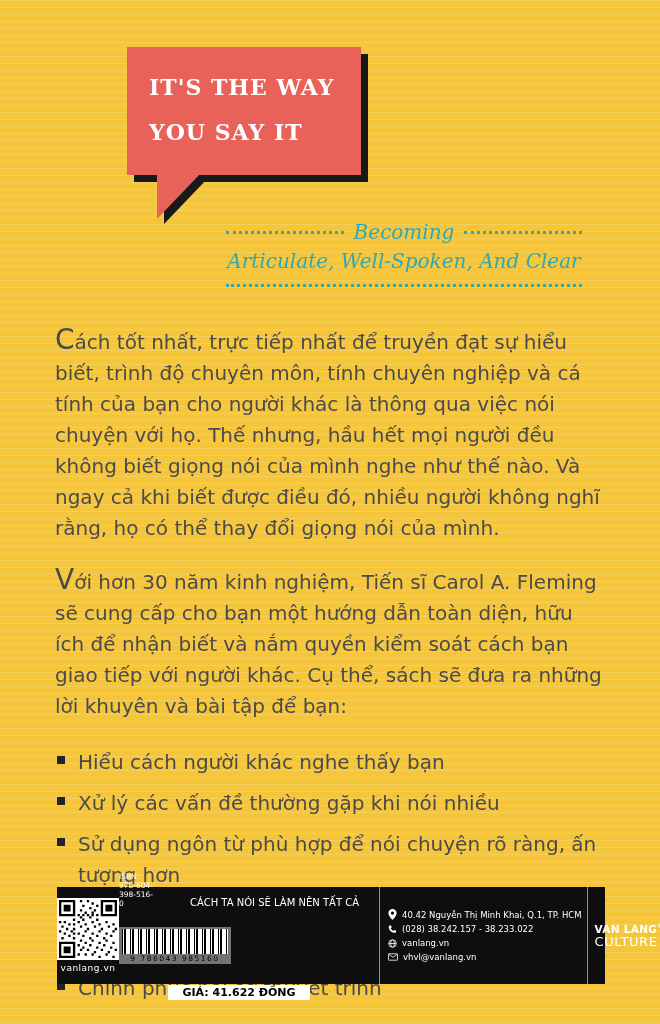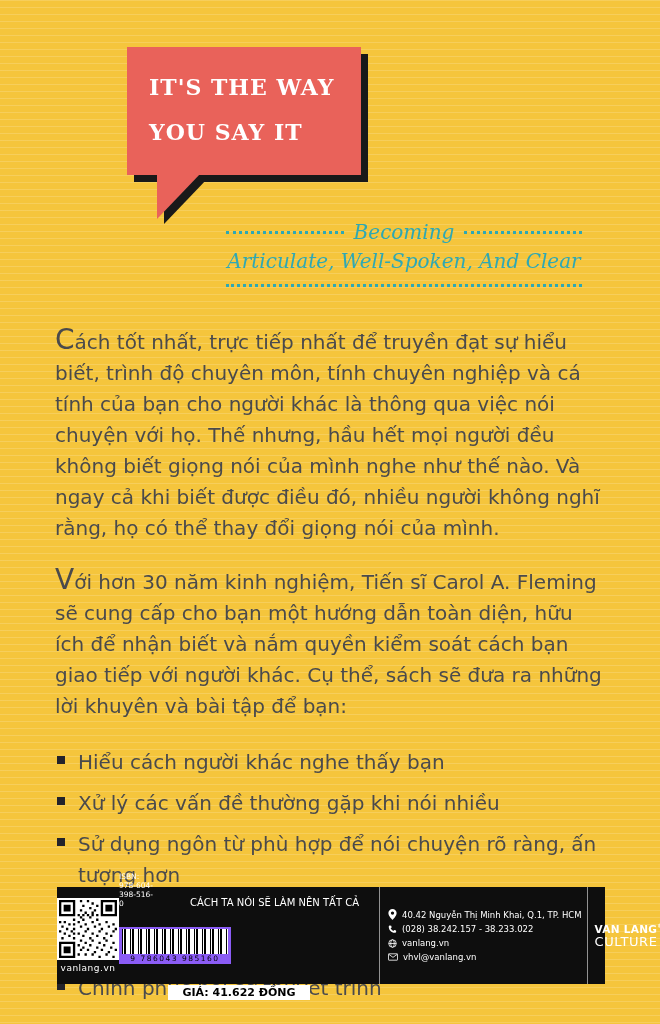--- a/index.html
+++ b/index.html
@@ -30,21 +30,21 @@
   
   .footer{position:absolute;left:57px;right:55px;bottom:40px;height:97px;background:#0E0E0E;display:flex;align-items:stretch;color:#fff;}
   .qrcol{width:80px;display:flex;flex-direction:column;align-items:center;justify-content:center;gap:3px;}
   .qr{width:58px;height:58px;background:#fff;padding:2px;}
   .qrlabel{font-size:9px;letter-spacing:.5px;}
   .midcol{width:240px;display:flex;flex-direction:column;justify-content:center;gap:19px;}
   .midtop{display:flex;gap:8px;align-items:flex-end;}
   .isbn{width:120px;font-size:7.5px;}
   .tagline{flex:1;font-size:10px;white-space:nowrap;margin-left:28px;}
   .codes{display:flex;gap:4px;}
-  .bcbox{background:#8b5cf6;color:#000;padding:2px 3px 1px;width:112px;box-sizing:border-box;}
+  .bcbox{background:#737373;color:#000;padding:2px 3px 1px;width:112px;box-sizing:border-box;}
   .bars{height:25px;background:repeating-linear-gradient(90deg,#000 0 1px,#fff 1px 2.5px,#000 2.5px 4px,#fff 4px 5px,#000 5px 5.5px,#fff 5.5px 8px);}
   .bcnum{font-size:7.5px;text-align:center;letter-spacing:1.5px;}
   .price{align-self:center;margin-top:2px;background:#fff;color:#000;font-weight:bold;font-size:11px;padding:1px 14px;}
   .contactcol{flex:1;display:flex;flex-direction:column;justify-content:center;gap:4px;font-size:8.5px;padding-left:8px;margin-left:20px;border-left:1px solid rgba(255,255,255,.55);}
   .crow{display:flex;align-items:center;gap:5px;white-space:nowrap;}
   .crow svg{flex:none;}
   .pubcol{width:72px;display:flex;flex-direction:column;justify-content:center;padding-left:7px;margin-left:5px;border-left:1px solid rgba(255,255,255,.55);}
   .pub1{font-size:10.5px;font-weight:bold;letter-spacing:.3px;white-space:nowrap;}
   .pub1 sup{font-size:6px;}
   .pub2{font-size:13px;letter-spacing:.6px;white-space:nowrap;}

